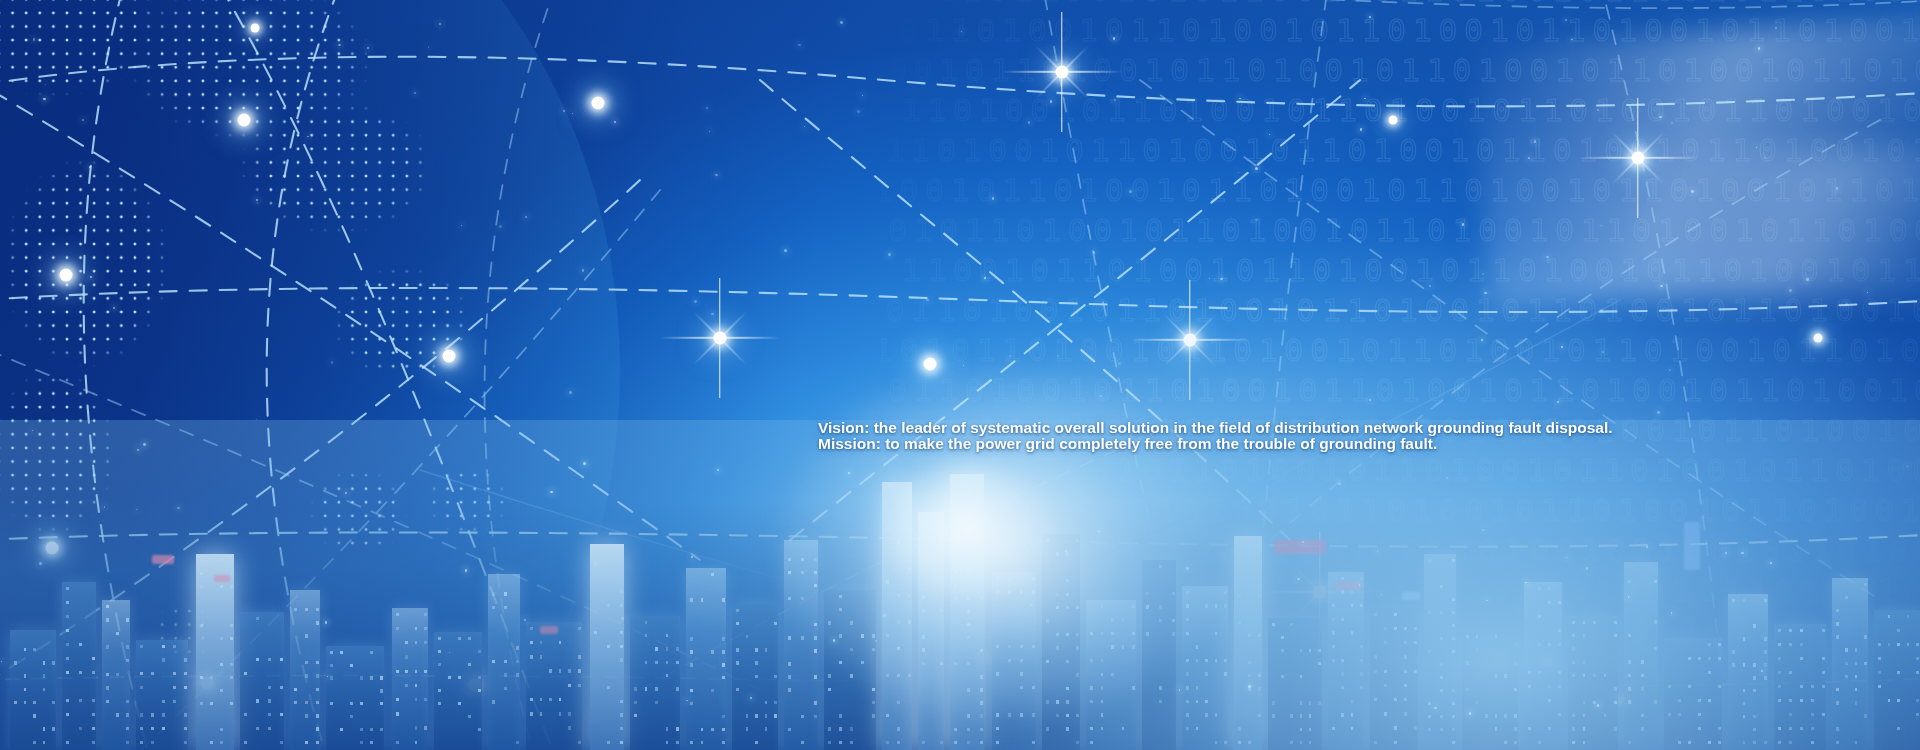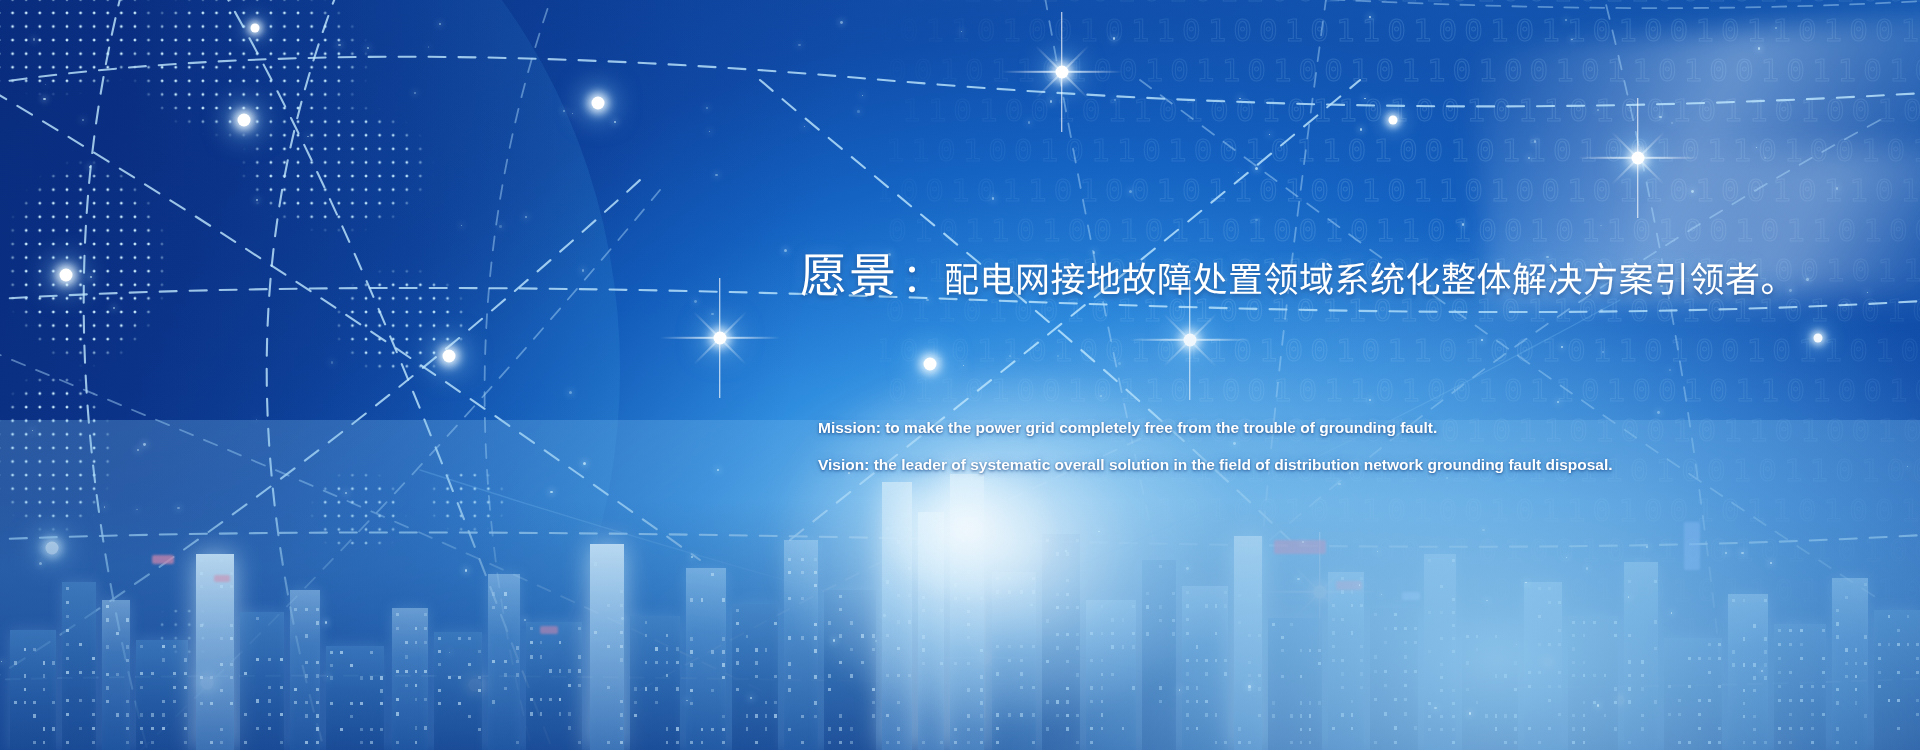--- a/index.html
+++ b/index.html
@@ -1541,23 +1541,20 @@
       <i style="width: 1.31px; height: 1.31px; left: 962.5px; top: 365.1px; opacity: 0.79;"></i>
       <i style="width: 2.11px; height: 2.11px; left: 524.3px; top: 618.6px; opacity: 0.58;"></i>
       <i style="width: 1.21px; height: 1.21px; left: 427.9px; top: 46.3px; opacity: 0.26;"></i>
       <i style="width: 2.37px; height: 2.37px; left: 1461.6px; top: 223.2px; opacity: 0.73;"></i>
       <i style="width: 2.03px; height: 2.03px; left: 137.3px; top: 448.5px; opacity: 0.62;"></i>
       <i style="width: 2.02px; height: 2.02px; left: 524.8px; top: 215.5px; opacity: 0.54;"></i>
       <i style="width: 1.07px; height: 1.07px; left: 45px; top: 84.3px; opacity: 0.32;"></i>
     </div>
 
   <div id="text-block">
-    <div class="headline hl-2">
-      <span class="hl-key">愿景</span><span class="hl-colon">：</span><span class="hl-body">配电网接地故障处置领域系统化整体解决方案引领者。</span>
-    </div>
   </div>
 
   <div id="sub-block">
+    <div class="subline sub-2">Vision: the leader of systematic overall solution in the field of distribution network grounding fault disposal.</div>
     <div class="subline sub-1">Mission: to make the power grid completely free from the trouble of grounding fault.</div>
-    <div class="subline sub-2">Vision: the leader of systematic overall solution in the field of distribution network grounding fault disposal.</div>
   </div>
 
 </div>
 
 </body></html>

